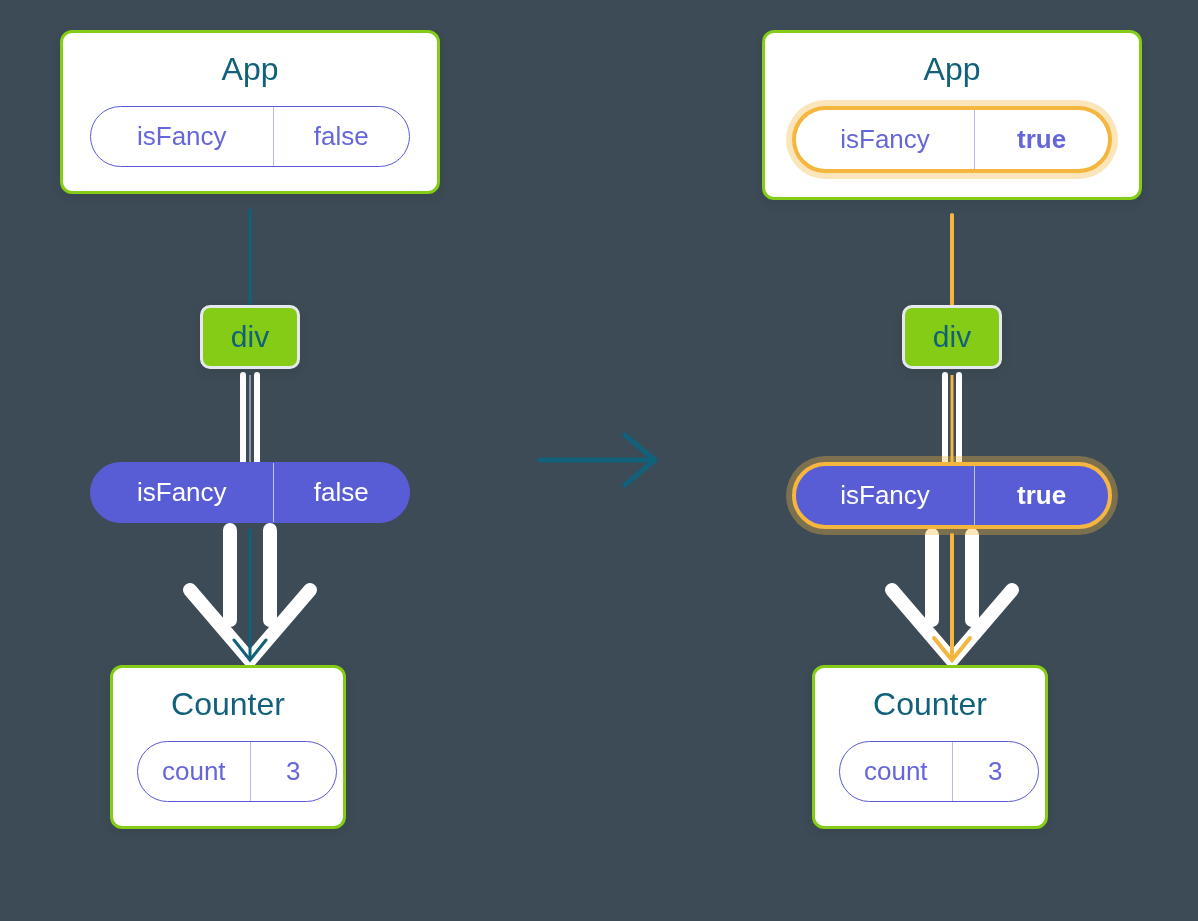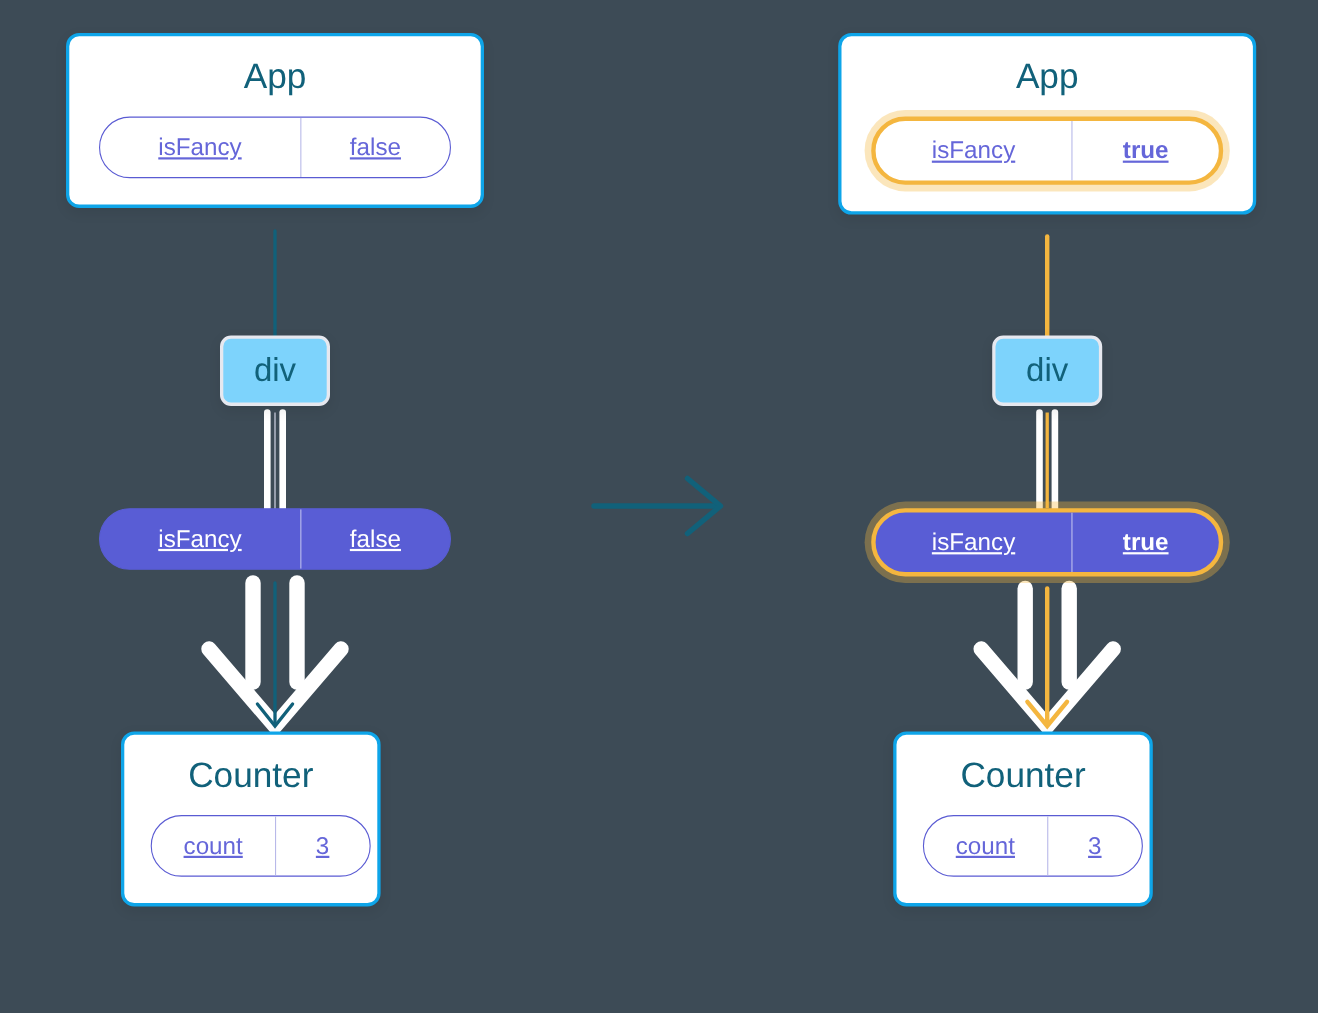--- a/index.html
+++ b/index.html
@@ -13,38 +13,38 @@
     }
     .diagram-half {
       position: absolute;
       width: 440px;
     }
     .left { left: 30px; top: 30px; }
     .right { left: 732px; top: 30px; }
 
     .box {
       background: #ffffff;
-      border: 3px solid #0ea5e9;
+      border: 3px solid #84cc16;
       border-radius: 12px;
       padding: 18px 24px 24px;
       position: absolute;
       box-shadow: 0 4px 12px rgba(0,0,0,0.08);
     }
     .app-box {
       width: 380px;
       left: 30px;
       top: 0;
     }
     .counter-box {
       width: 236px;
       left: 80px;
       top: 635px;
     }
     .div-box {
-      background: #7dd3fc;
+      background: #84cc16;
       border: 3px solid #e6e8ef;
       border-radius: 10px;
       position: absolute;
       width: 100px;
       left: 170px;
       top: 275px;
       text-align: center;
       padding: 12px 0;
       box-shadow: 0 4px 12px rgba(0,0,0,0.08);
     }
@@ -72,23 +72,22 @@
     }
     .pill-small {
       width: 200px;
     }
     .pill-part {
       display: flex;
       align-items: center;
       justify-content: center;
       padding: 14px 10px;
       color: #6566d9;
-      font-size: 22px;
+      font-size: 26px;
       font-weight: 400;
-      text-decoration: underline;
     }
     .pill-key {
       flex: 1.4;
       border-right: 1.5px solid #b8b9e9;
     }
     .pill-val {
       flex: 1;
     }
 
     

